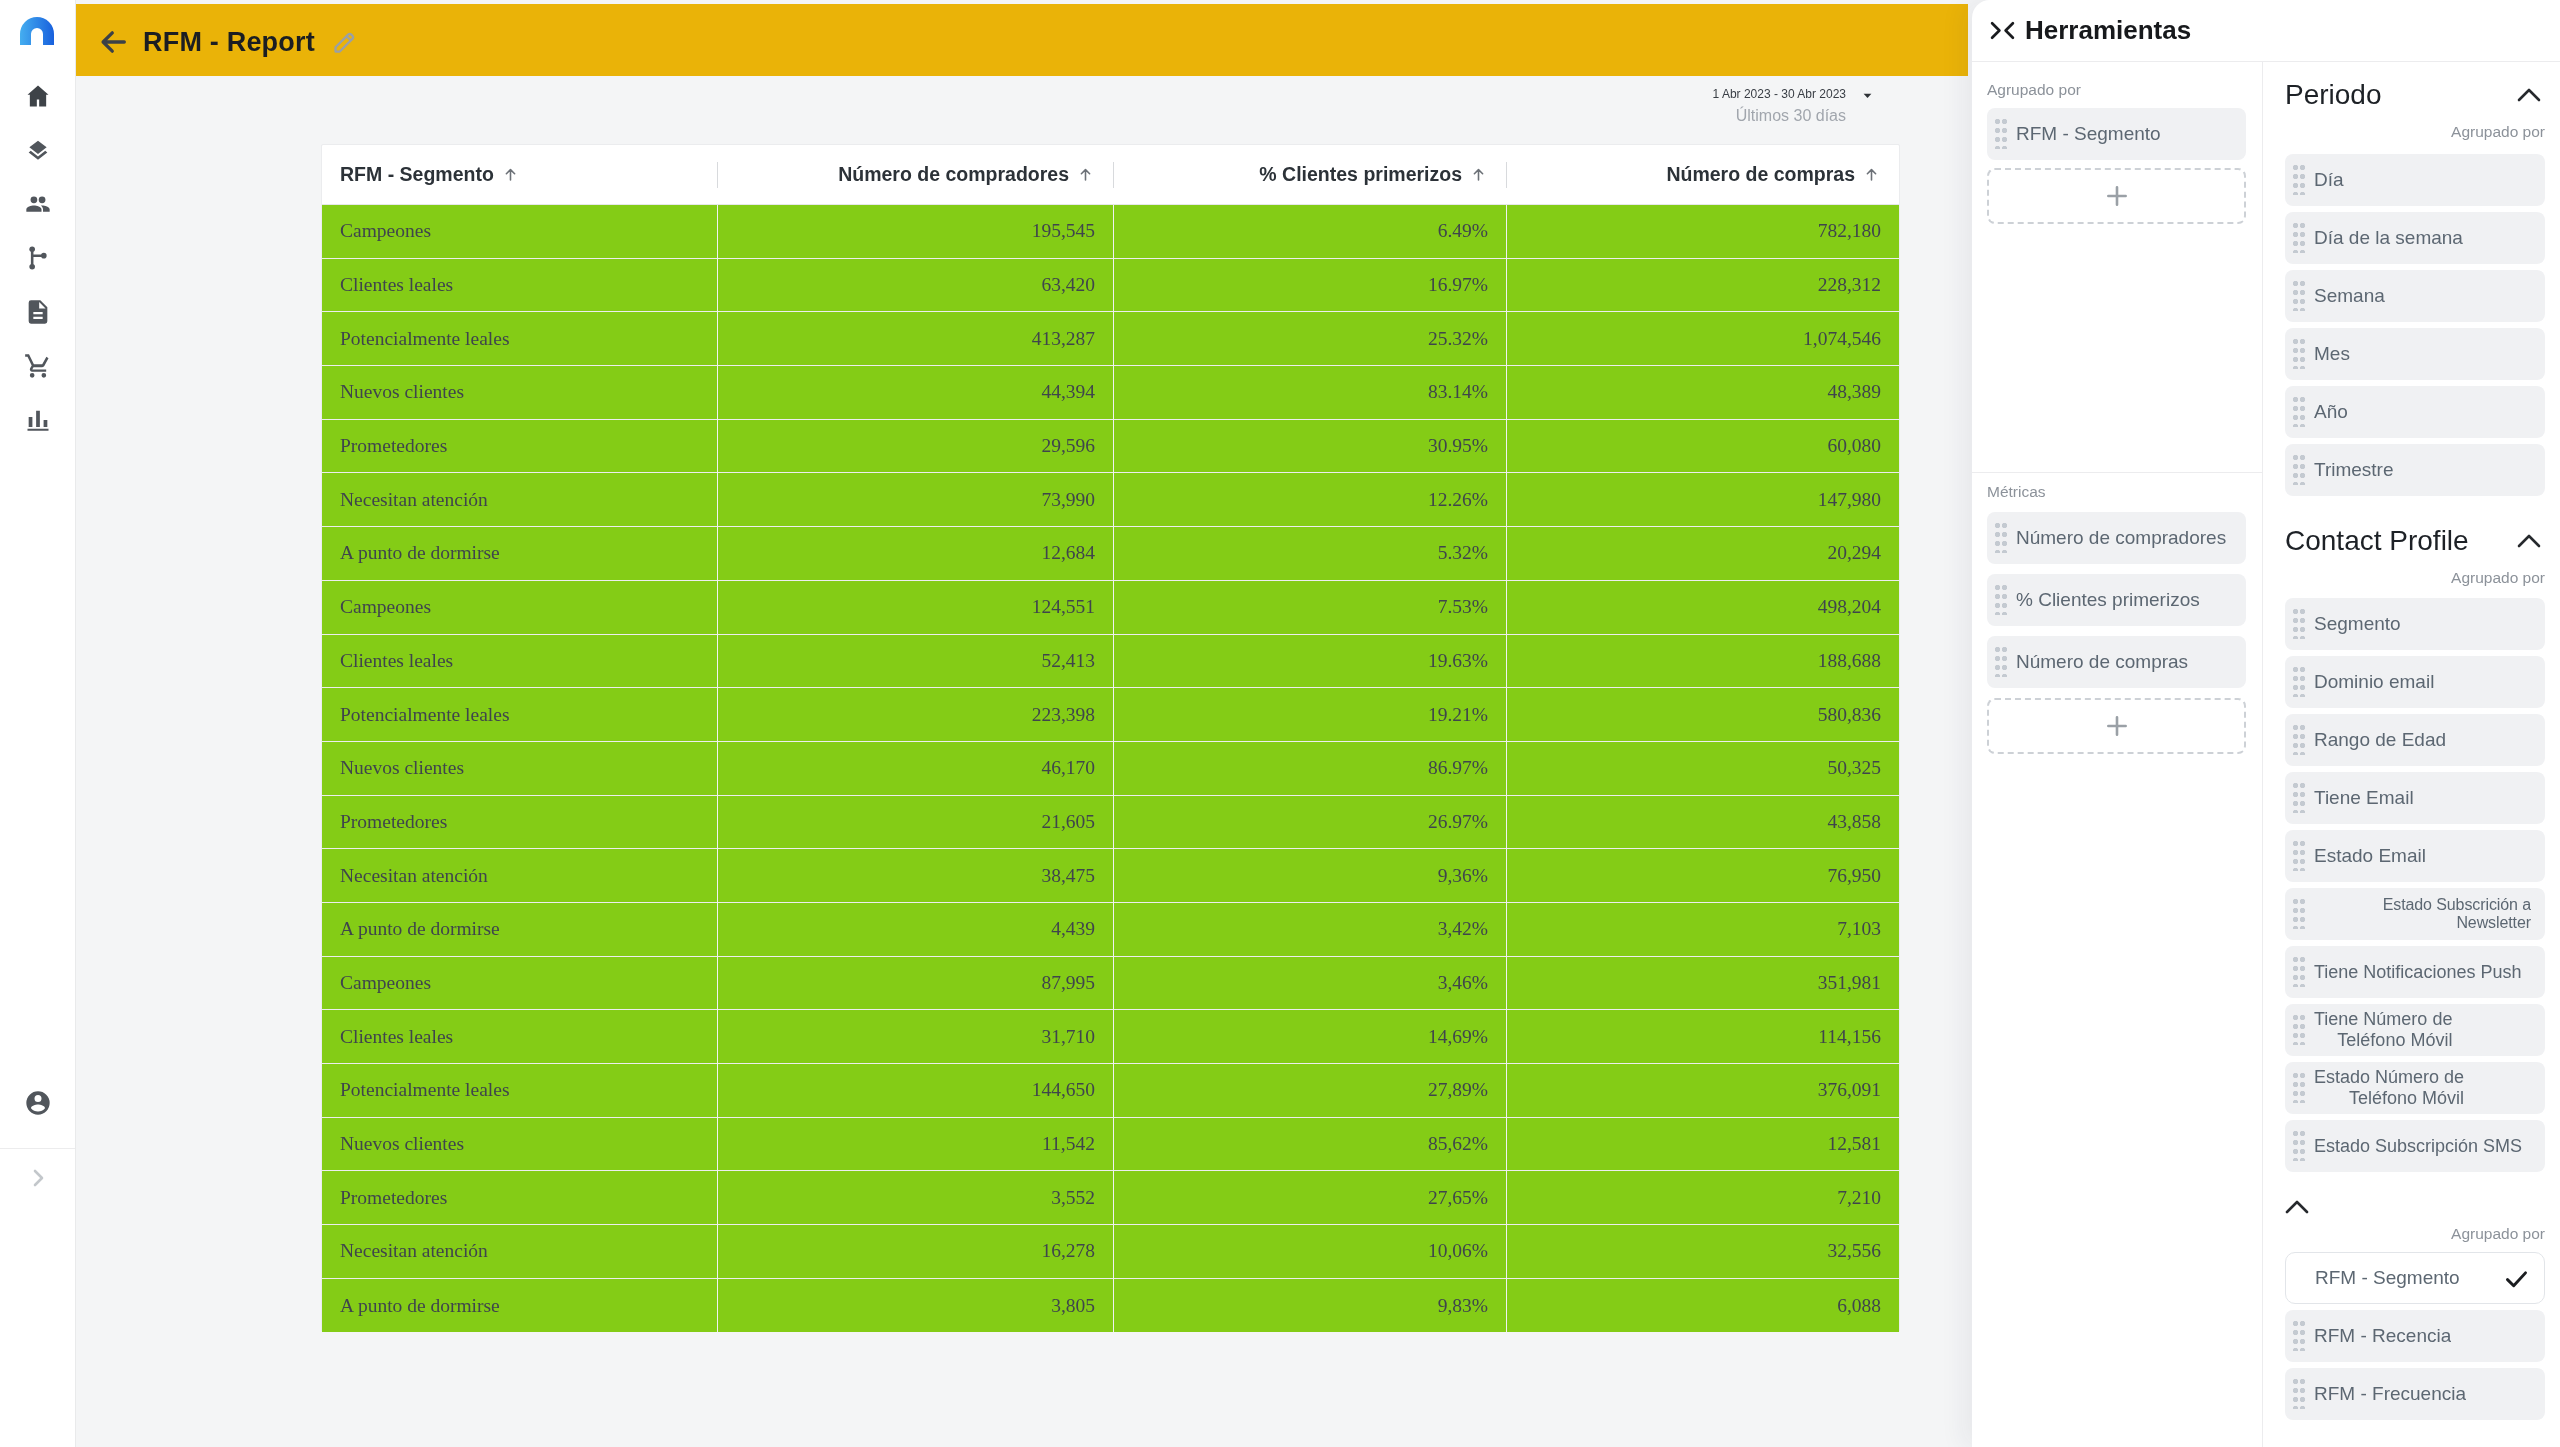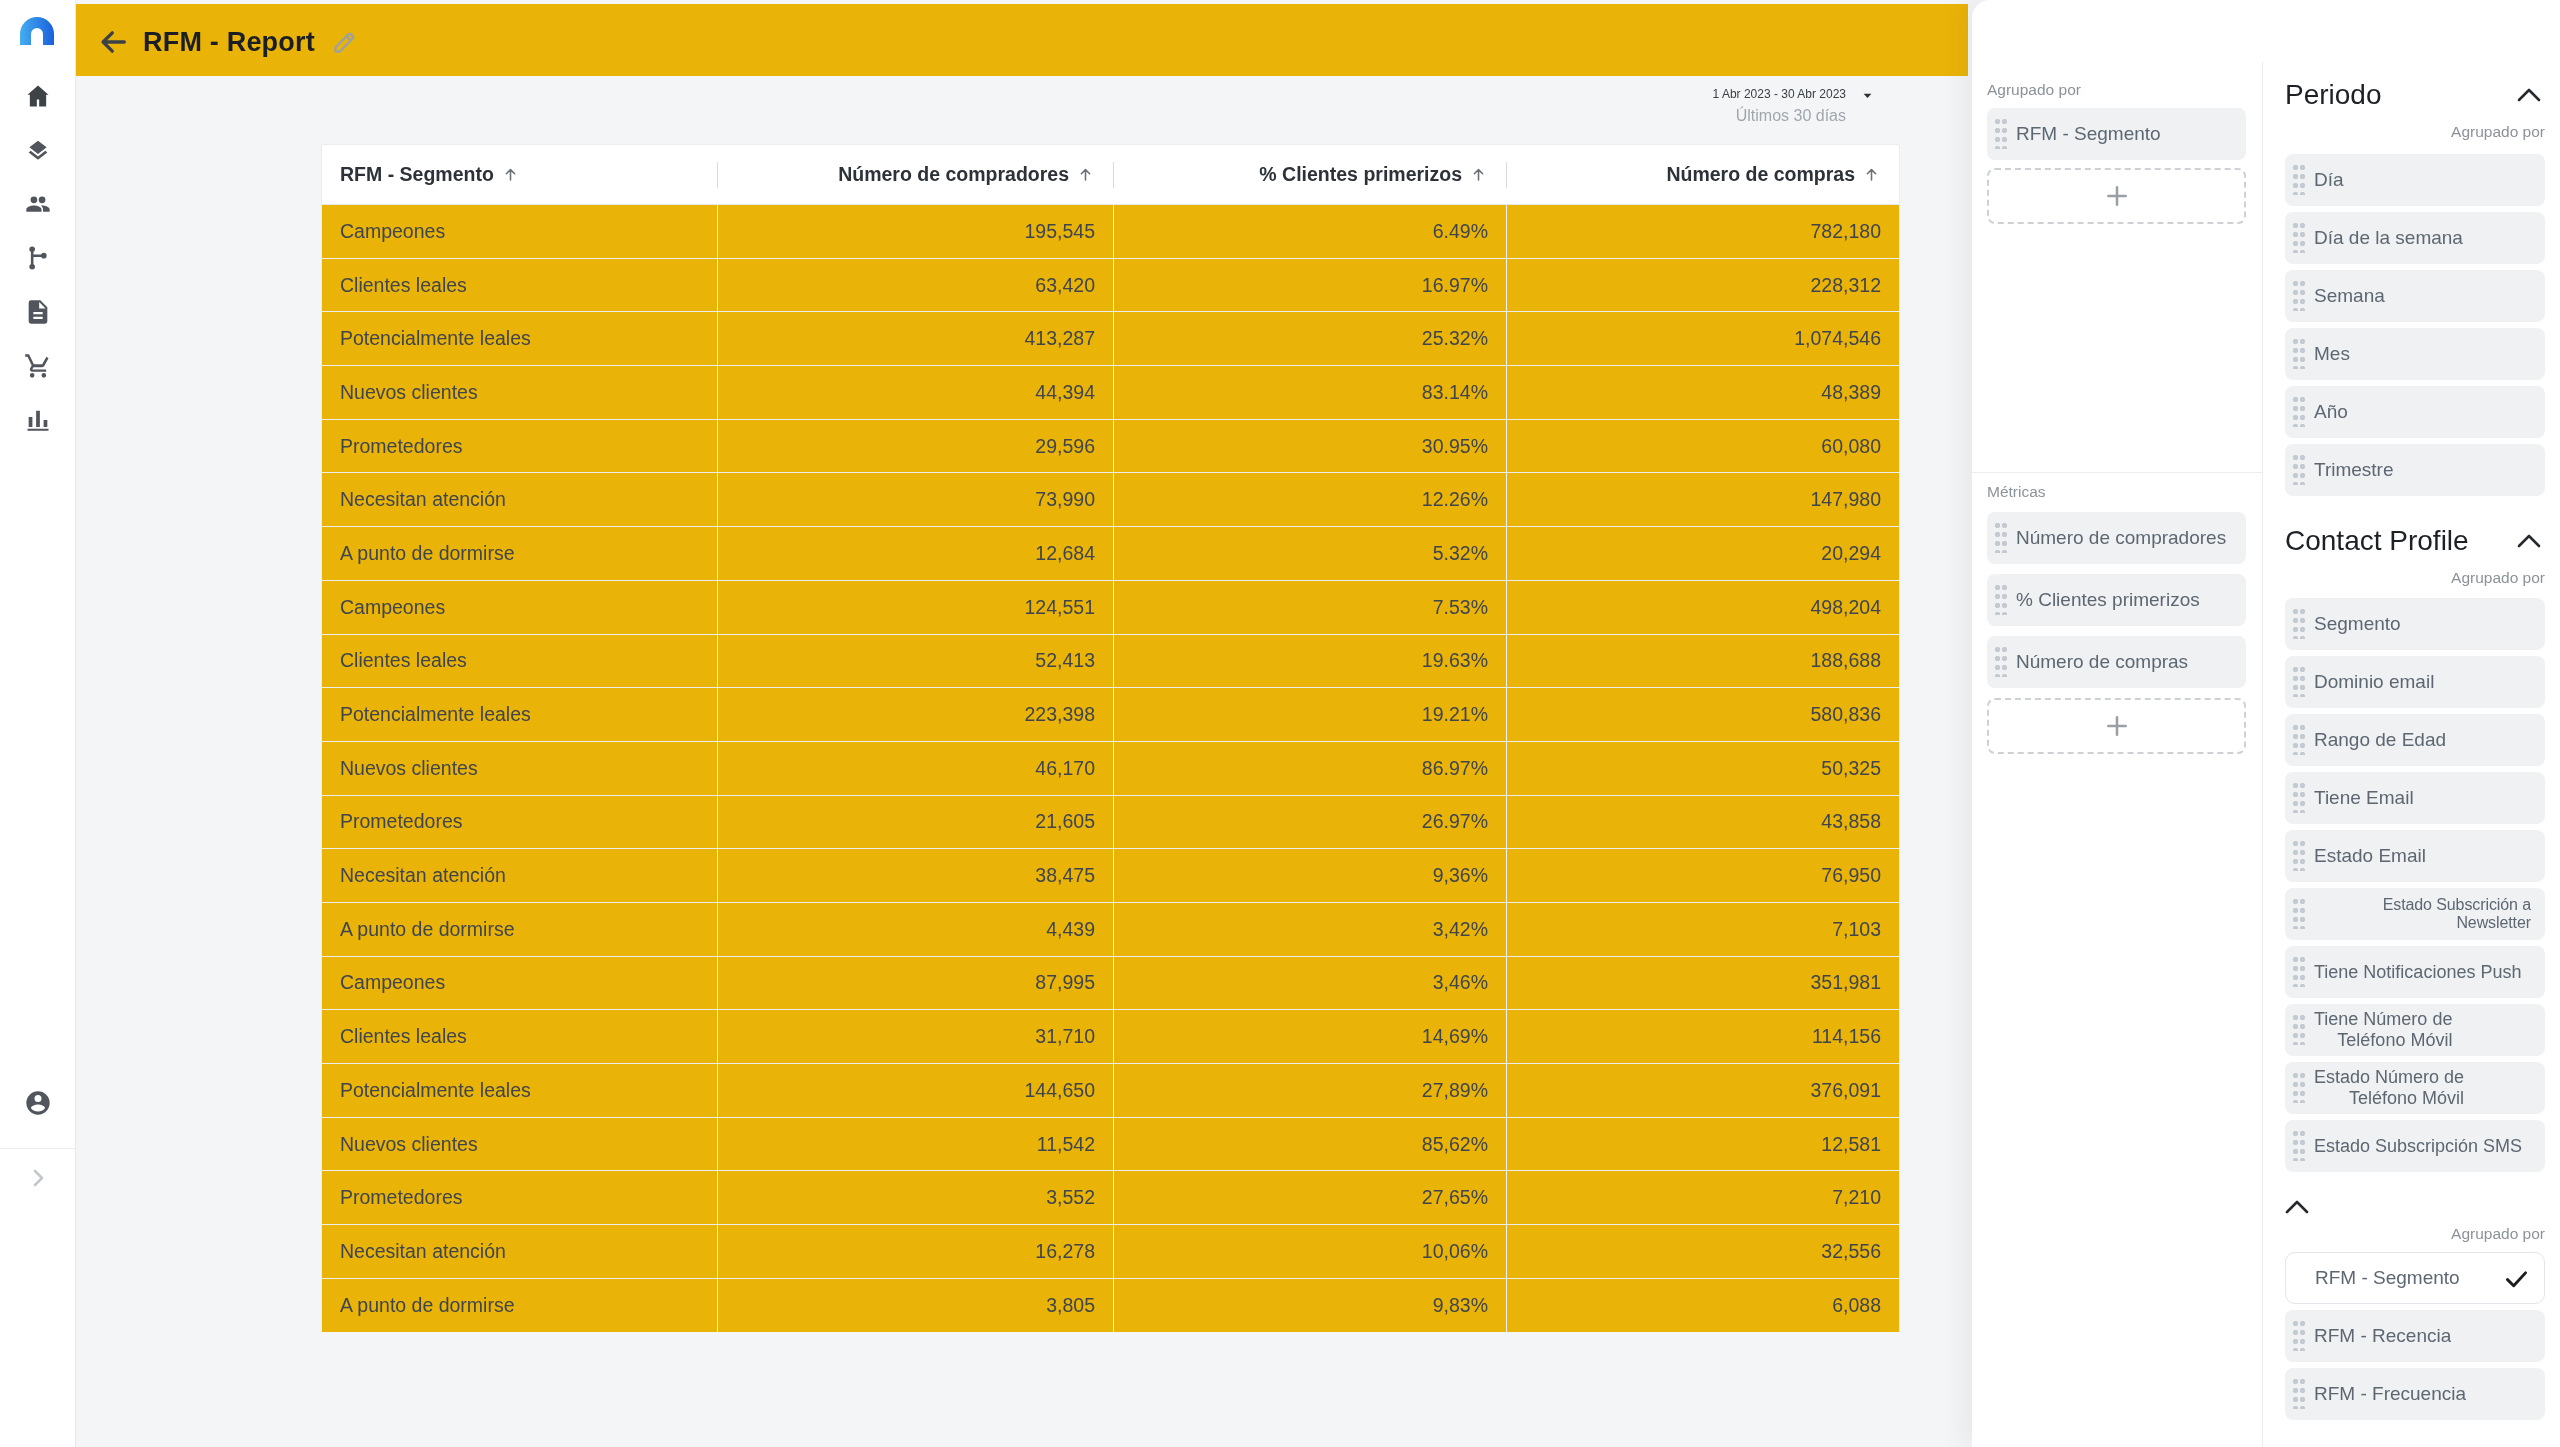--- a/index.html
+++ b/index.html
@@ -46,21 +46,21 @@
   .thead { position:relative; height:60px; border-bottom:1px solid #e6e7e9;
     display:grid; grid-template-columns:395px 396px 393px 1fr; align-items:center; }
   .th { font-size:19.5px; font-weight:600; color:#2c3238; padding:0 18px;
     display:flex; align-items:center; cursor:pointer; }
   .th.num { justify-content:flex-end; }
   .sort-ic { width:19px; height:19px; color:#6c7177; margin-left:7px; flex:none; }
   .htick { position:absolute; top:17px; width:1px; height:26px; background:#d8dadd; }
   .tbody { position:relative; }
   .vline { position:absolute; top:0; bottom:0; width:1px; background:#f0f1f2; }
   .trow { height:53.7px; display:grid; grid-template-columns:395px 396px 393px 1fr;
-    align-items:center; border-bottom:1px solid #ecedee; background:#eab308; }
+    align-items:center; border-bottom:1px solid #ecedee; background:#84cc16;font-family:Liberation Serif, serif; }
   .trow:last-child { border-bottom:none; }
   .td { font-size:19.5px; color:#3f454c; padding:0 18px; white-space:nowrap; }
   .td.num { text-align:right; }
 
   
   .panel { position:absolute; left:1972px; top:0; width:588px; height:1447px;
     background:#fff; border-radius:18px 0 0 0; box-shadow:-10px 0 24px rgba(30,40,60,.06); z-index:6; }
   .panel-head { height:62px; display:flex; align-items:center; border-bottom:1px solid #ececee; }
   .collapse-ic { width:27px; height:23px; color:#1a1c1f; margin-left:17px; cursor:pointer; flex:none; }
   .panel-title { margin-left:9px; font-size:26px; font-weight:700; color:#17191c; }
@@ -356,20 +356,29 @@
           <div class="td">A punto de dormirse</div>
           <div class="td num">3,805</div>
           <div class="td num">9,83%</div>
           <div class="td num">6,088</div>
         </div>
       </div>
   </section>
 </main>
 
 <aside class="panel">
+  <div class="panel-head">
+    <svg class="collapse-ic" viewBox="0 0 26 22">
+        <g fill="none" stroke="currentColor" stroke-width="2.6" stroke-linecap="round" stroke-linejoin="round">
+          <path d="m3 4 7 7-7 7"></path>
+          <path d="m23 4-7 7 7 7"></path>
+        </g>
+      </svg>
+    <div class="panel-title">Herramientas</div>
+  </div>
 
   <div class="panel-body">
 
     <div class="panel-mid">
       <div class="mini-label">Agrupado por</div>
       <div>
 
           <div class="chip mid-chip">
             <span class="drag-dots"></span>
             <span class="chip-label">RFM - Segmento</span>

